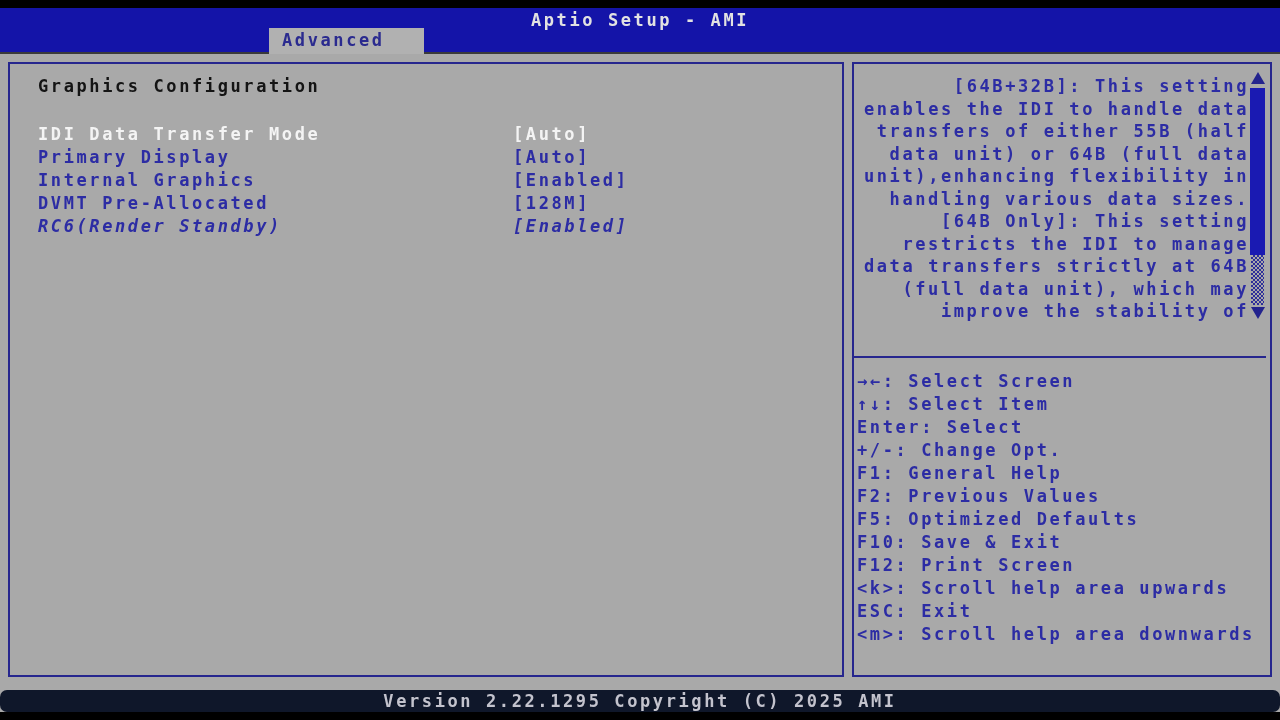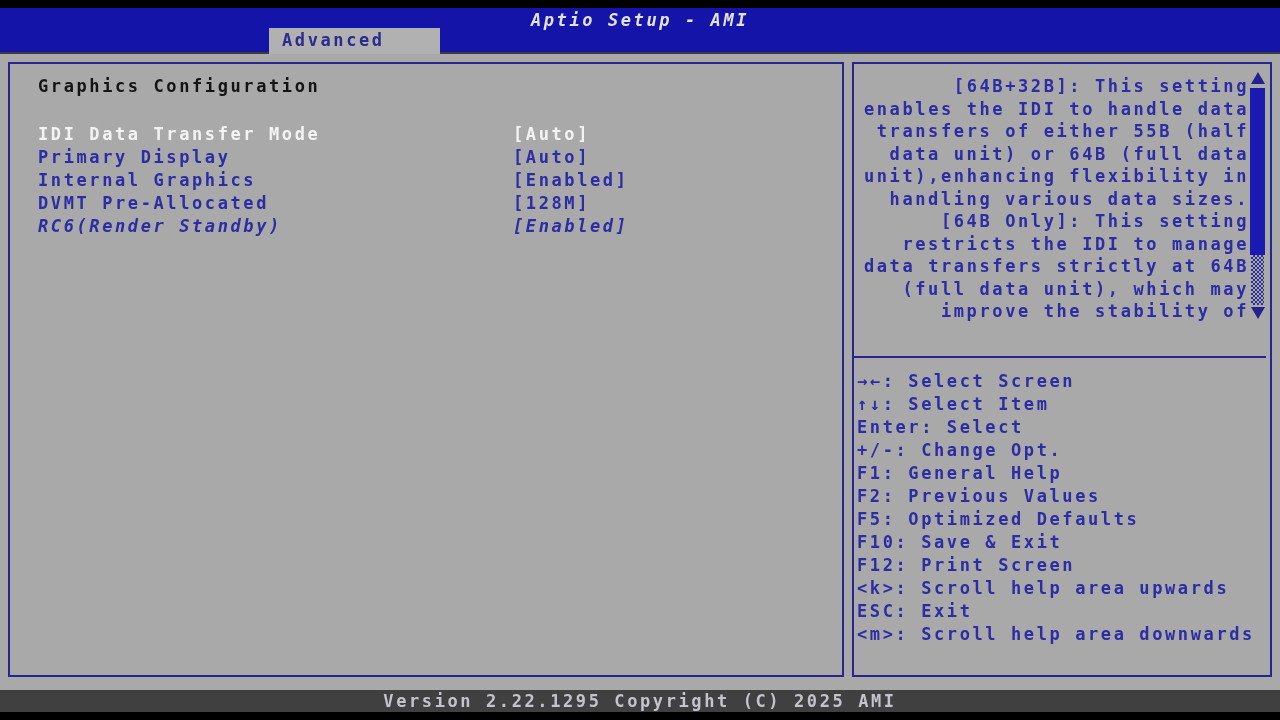--- a/index.html
+++ b/index.html
@@ -12,23 +12,23 @@
     font-size:17px;
     letter-spacing:2.6px;
   }
   .abs { position:absolute; }
 
   
   #top-black   { left:0; top:0;    width:1280px; height:8px;  background:#000; }
   #bottom-black{ left:0; top:712px;width:1280px; height:8px;  background:#000; }
   #header      { left:0; top:8px;  width:1280px; height:44px; background:#1414a8; }
   #header-underline { left:0; top:52px; width:1280px; height:2px; background:#3a3a3a; z-index:1; }
-  #app-title   { left:0; top:10px; width:1280px; text-align:center; color:#e2e2e2;font-style:italic; }
+  #app-title   { left:0; top:10px; width:1280px; text-align:center; color:#e2e2e2; }
   #tab-advanced{
-    left:269px; top:28px; width:171px; height:26px;
+    left:269px; top:28px; width:155px; height:26px;
     background:#b1b1b1; color:#2b2b8f; line-height:25px;
     padding-left:13px; z-index:2; cursor:default;
   }
 
   
   #left-panel  { left:8px;   top:62px; width:836px; height:615px; border:2px solid #26268e; }
   #right-panel { left:852px; top:62px; width:420px; height:615px; border:2px solid #26268e; }
 
   #section-title { left:28px; top:12px; color:#141414; }
 
@@ -55,21 +55,21 @@
     position:absolute; left:0; top:235px; width:0; height:0; margin-left:0.5px;
     border-left:7px solid transparent; border-right:7px solid transparent;
     border-top:12px solid #23238e; cursor:pointer;
   }
 
   
   #legend-divider { left:0; top:292px; width:412px; height:2px; background:#26268e; }
   #legend { left:3px; top:306px; width:410px; line-height:23px; color:#2c2ca4; }
 
   
-  #footer { left:0; top:690px; width:1280px; height:22px; background:#404040; }
+  #footer { left:0; top:690px; width:1280px; height:22px; background:#0f172a;border-radius:7px; }
   #version-text { width:100%; text-align:center; line-height:22px; color:#c3c3cd; }
 </style>
 </head>
 <body>
 
 <div id="top-black" class="abs"></div>
 
 <div id="header" class="abs"></div>
 <div id="header-underline" class="abs"></div>
 <div id="app-title" class="abs">Aptio Setup - AMI</div>

